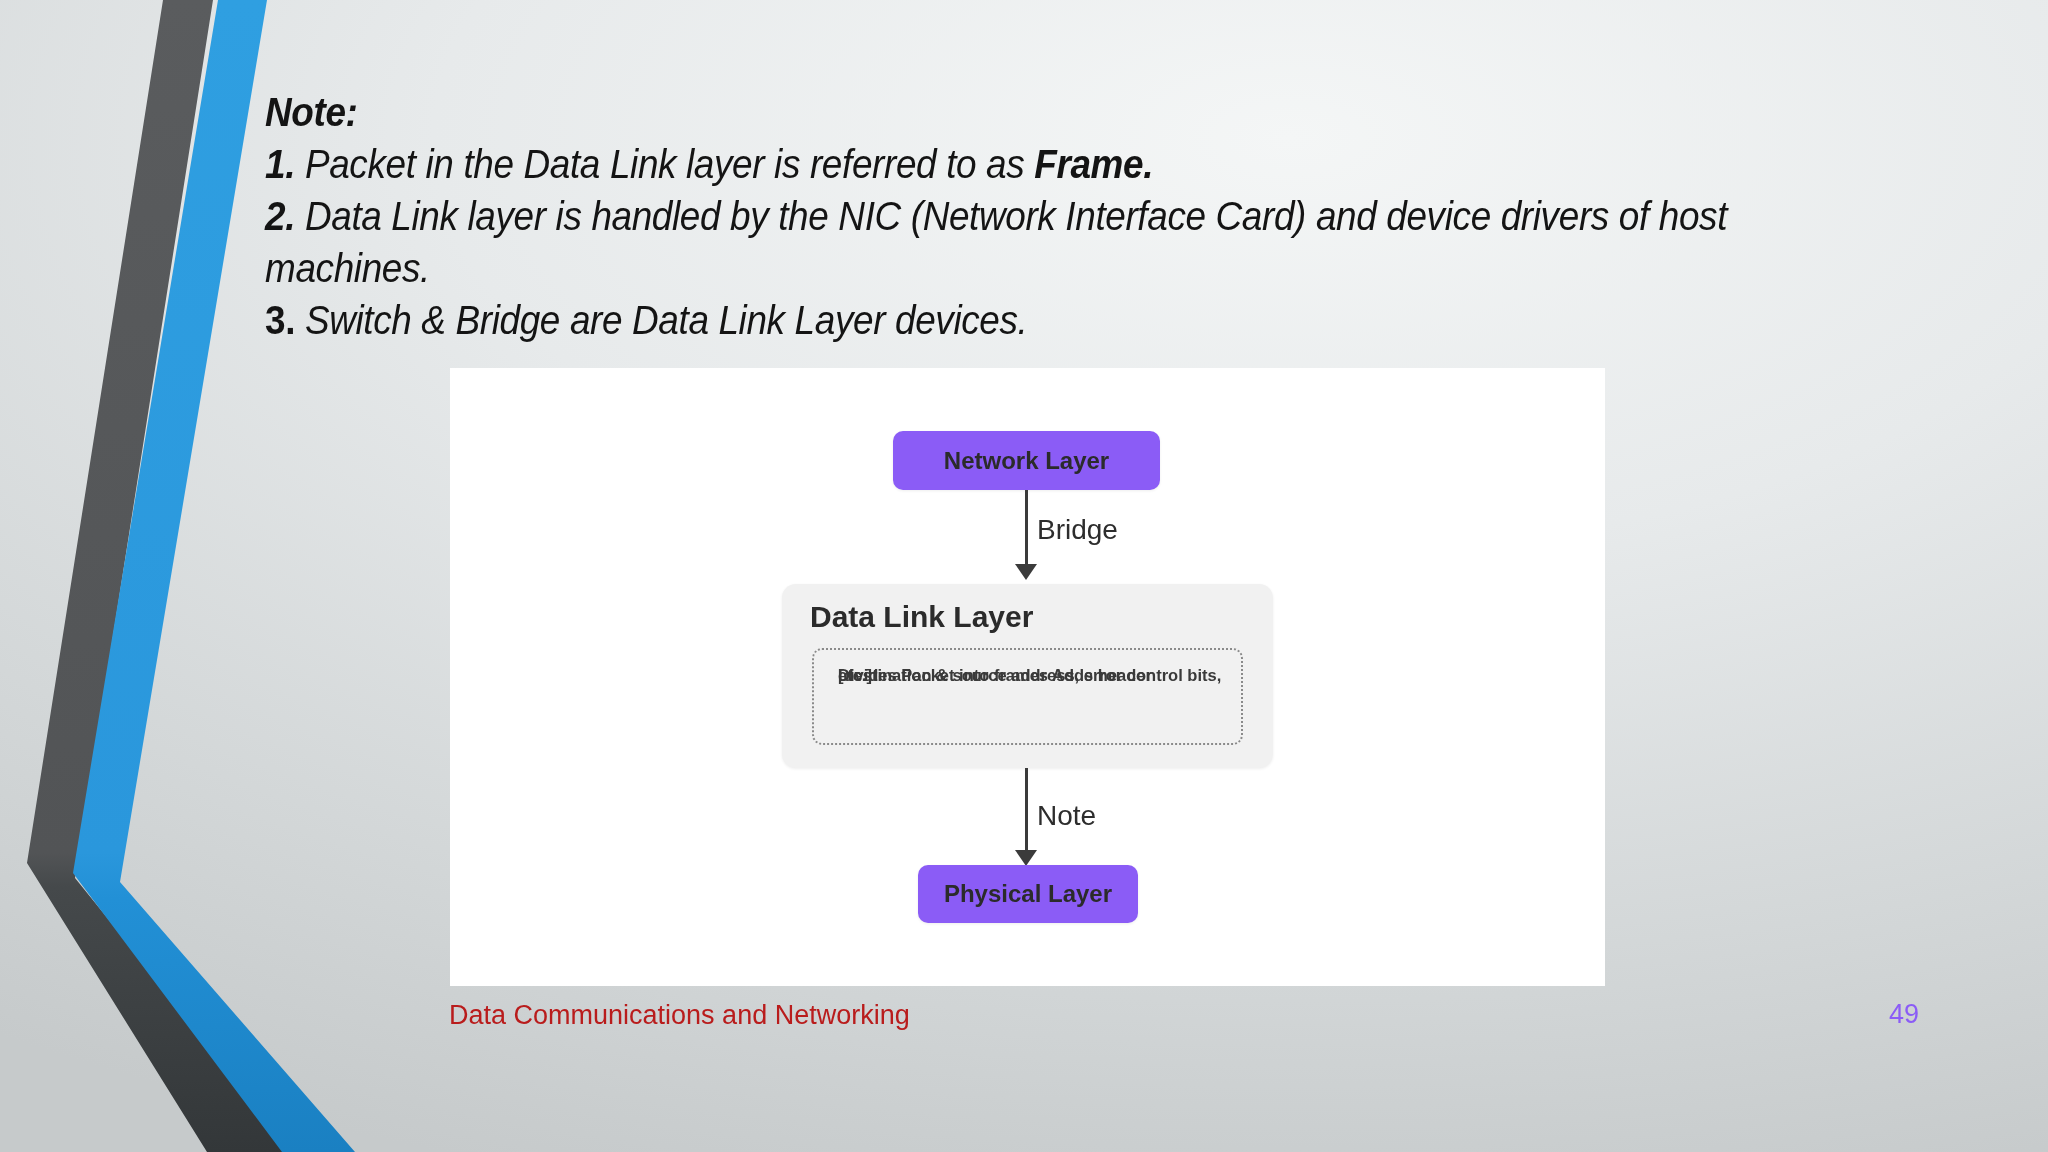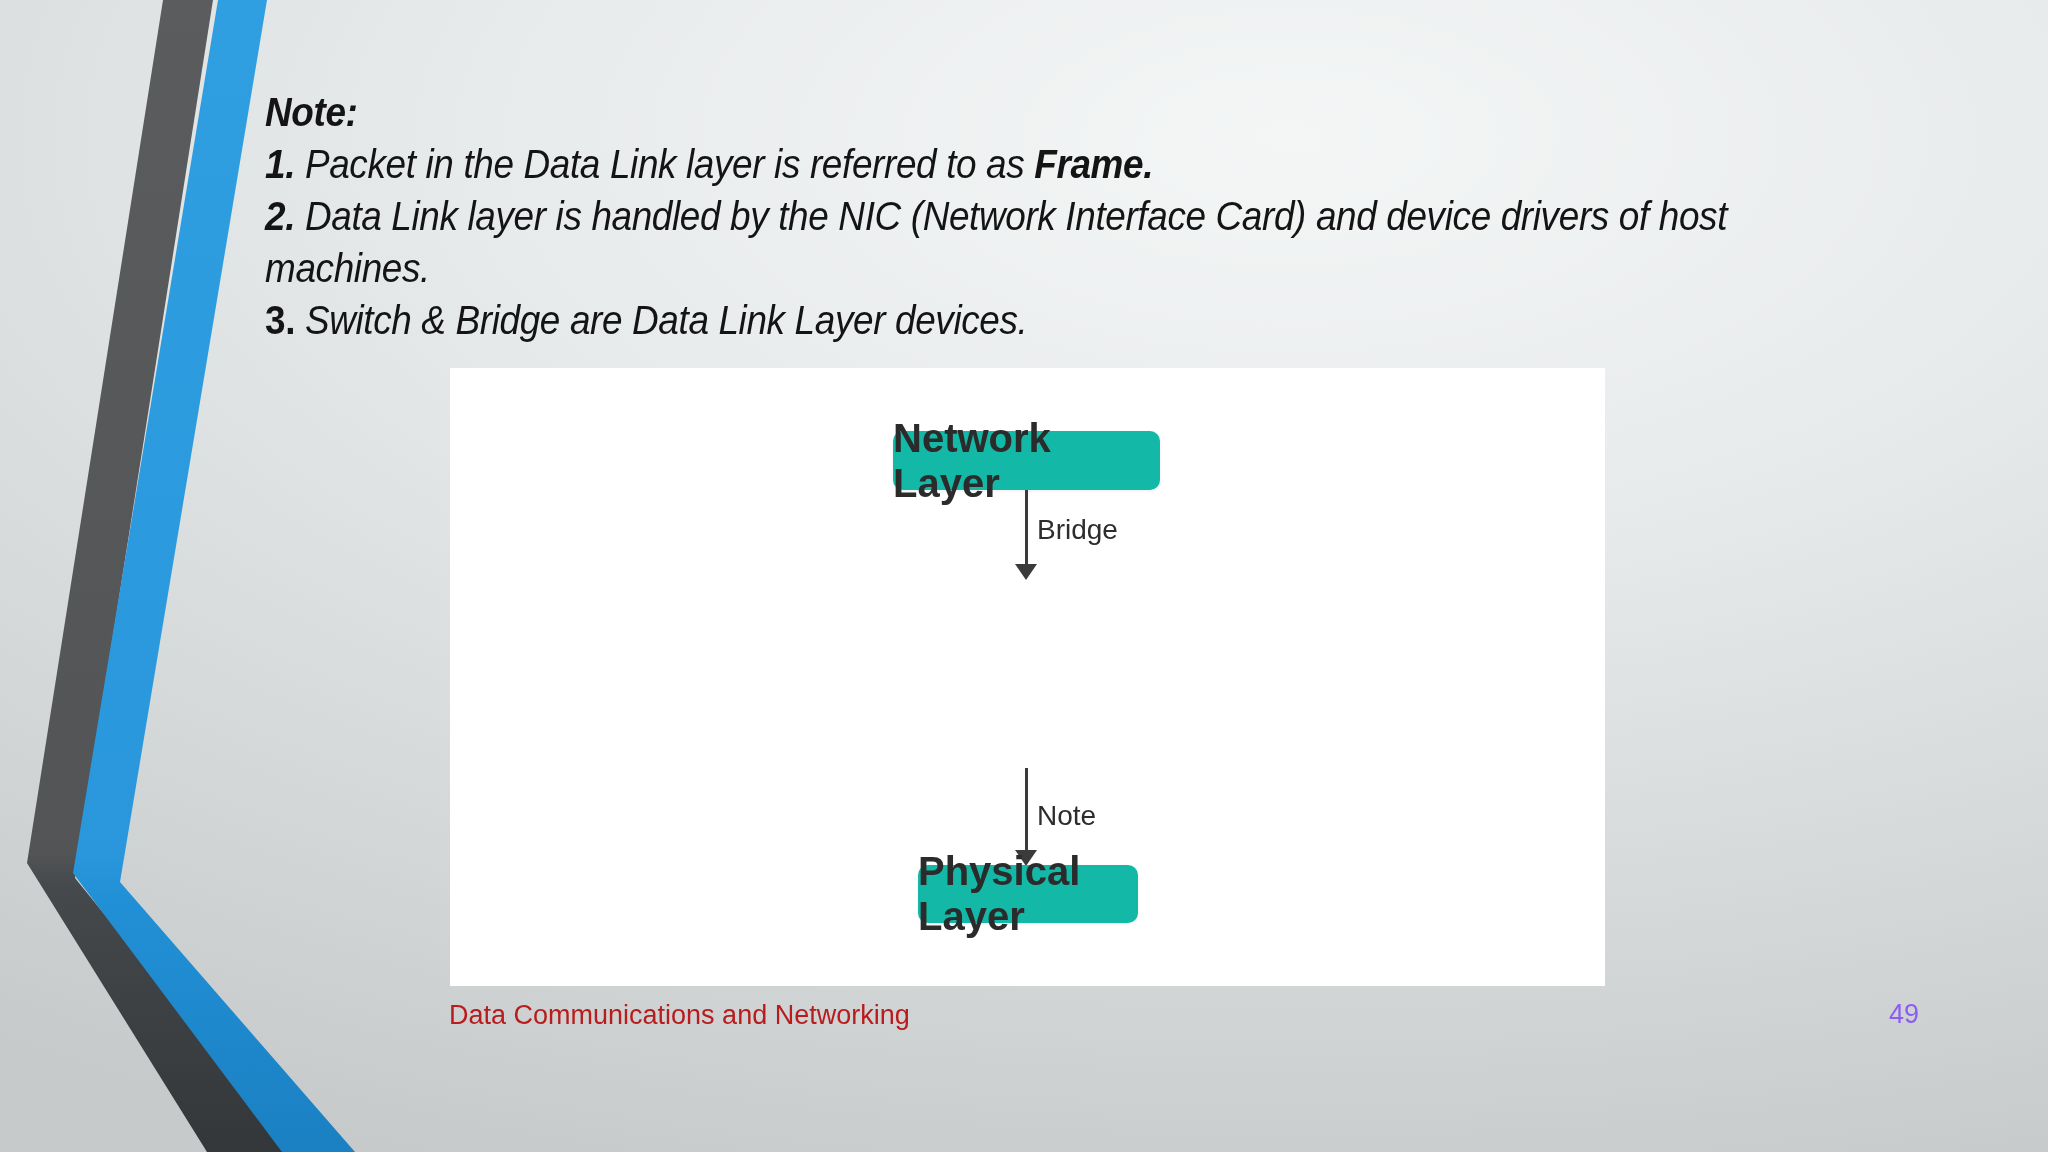--- a/index.html
+++ b/index.html
@@ -20,23 +20,23 @@
     transform:scaleX(0.90); transform-origin:0 0;
   }
   .note .seg-b { font-weight:bold; }
   .note .seg-u { font-style:normal; }
 
   
   .panel { position:absolute; left:450px; top:368px; width:1155px; height:618px; background:#ffffff; }
   .panel * { position:absolute; }
 
   .layer-box {
-    background:#14b8a6; border-radius:10px;
+    background:#8b5cf6; border-radius:10px;
     display:flex; align-items:center; justify-content:center;
-    font-weight:bold; font-size:40px; color:#2b2b2b;
+    font-weight:bold; font-size:24px; color:#2b2b2b;
     box-shadow:0 1px 3px rgba(0,0,0,0.07);
   }
   .box-network  { left:443px; top:63px;  width:267px; height:59px; }
   .box-physical { left:468px; top:497px; width:220px; height:58px; }
 
   .box-dll { left:332px; top:216px; width:491px; height:184px; background:#f1f1f1; border-radius:14px; box-shadow:0 1px 3px rgba(0,0,0,0.07); }
   .dll-title { left:28px; top:16px; font-weight:bold; font-size:30px; color:#2b2b2b; }
   .dll-dotted {
     left:30px; top:64px; width:431px; height:97px;
     border:2px dotted #8a8a8a; border-radius:10px;
@@ -88,20 +88,28 @@
 <div class="panel">
 
   <div class="layer-box box-network">
     <span>Network Layer</span>
   </div>
 
   <div class="arrow-line arrow1"></div>
   <div class="arrow-head head1"></div>
   <div class="flow-label lbl-packet">Bridge</div>
 
+  <div class="box-dll">
+    <div class="dll-title">Data Link Layer</div>
+    <div class="dll-dotted">
+        <div>Divides Packet into frames Adds header</div>
+        <div>[destination &amp; source address, error control bits,</div>
+        <div>etc.]</div>
+      </div>
+  </div>
 
   <div class="arrow-line arrow2"></div>
   <div class="arrow-head head2"></div>
   <div class="flow-label lbl-frame">Note</div>
 
   <div class="layer-box box-physical">
     <span>Physical Layer</span>
   </div>
 
 </div>

